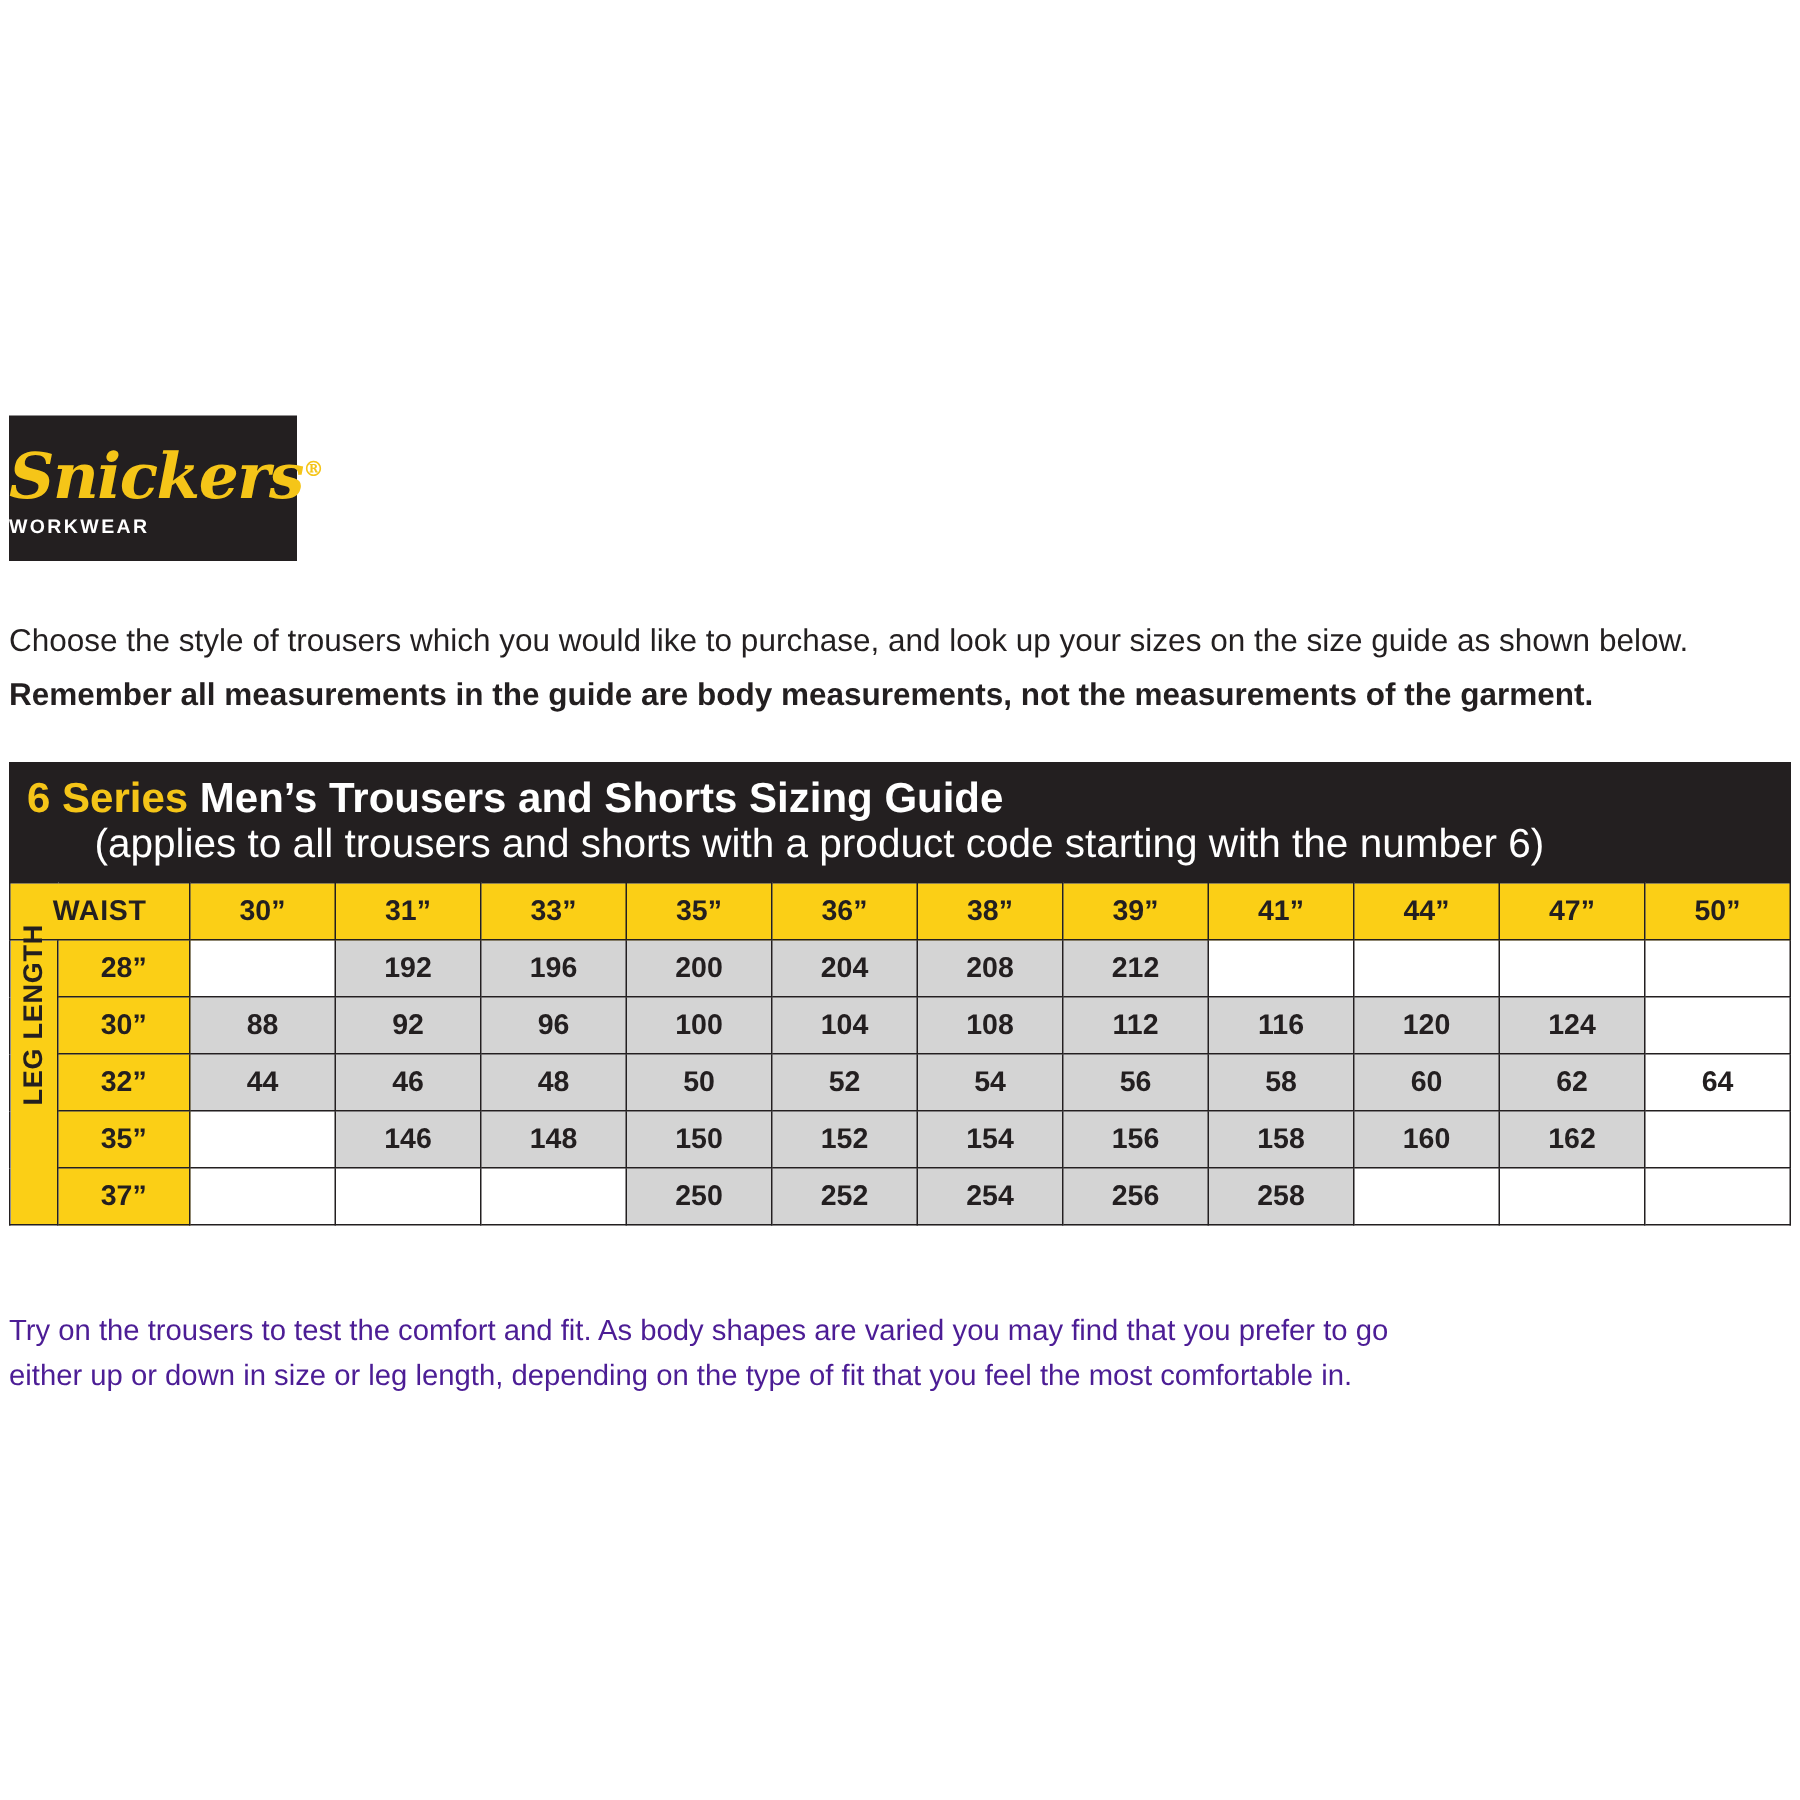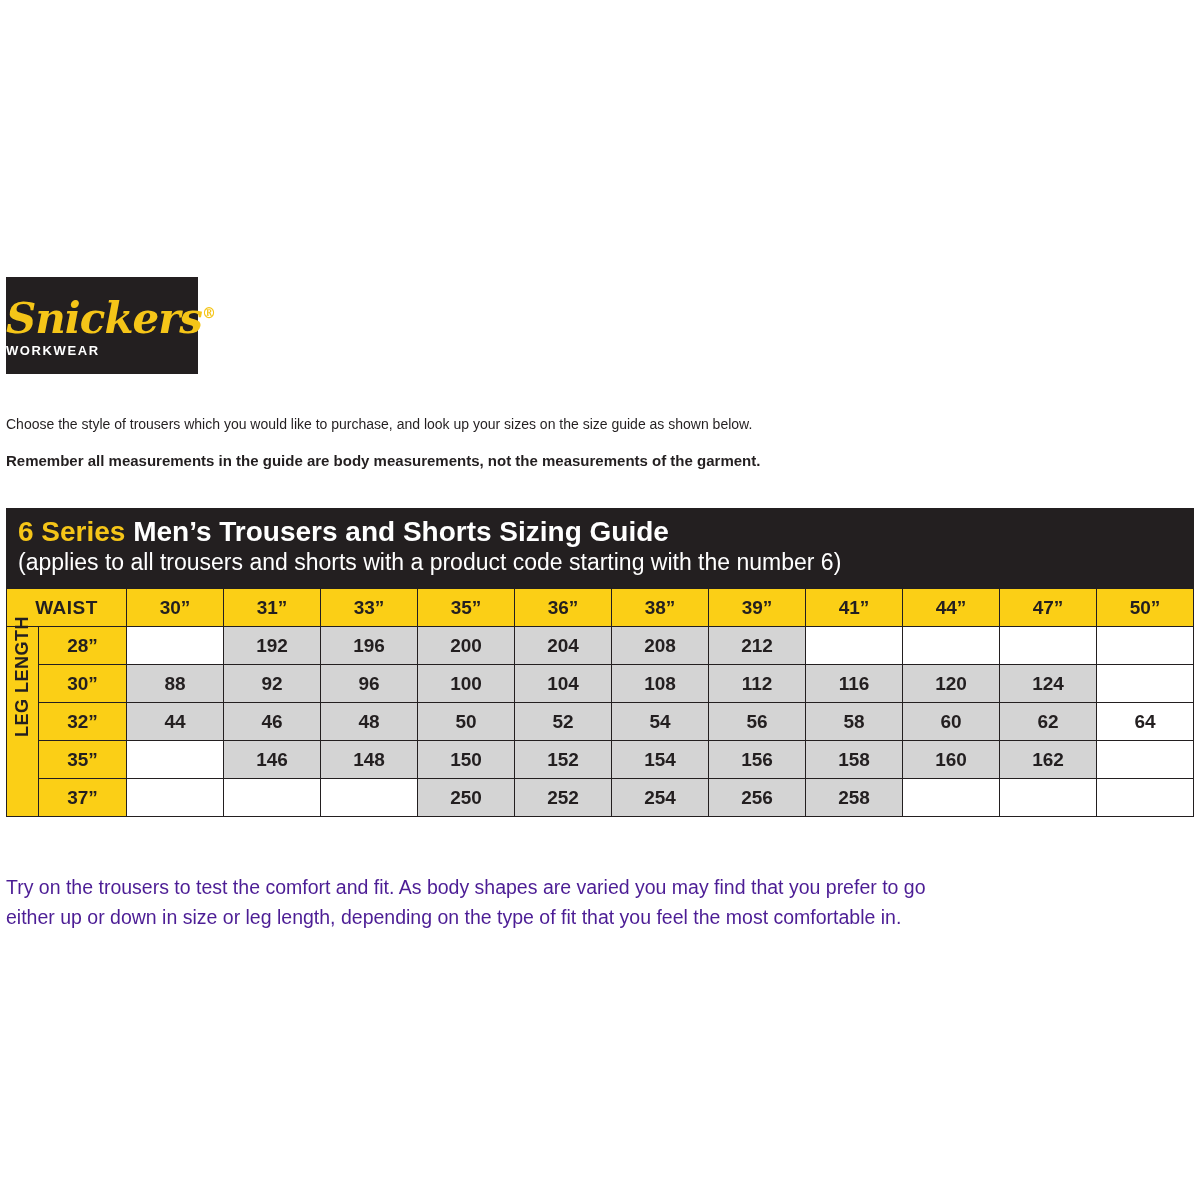--- a/index.html
+++ b/index.html
@@ -63,29 +63,29 @@
     font-weight: bold;
     font-size: 13px;
     letter-spacing: 1.6px;
   }
 
   
   .intro-line1 {
     position: absolute;
     left: 6px;
     top: 416px;
-    font-size: 14px;
+    font-size: 21px;
     color: #231f20;
     white-space: nowrap;
   }
   .intro-line2 {
     position: absolute;
     left: 6px;
     top: 452px;
-    font-size: 15px;
+    font-size: 21px;
     font-weight: bold;
     color: #231f20;
     white-space: nowrap;
   }
 
   
   .table-block {
     position: absolute;
     left: 6px;
     top: 508px;
@@ -101,23 +101,24 @@
   .title-main {
     font-size: 28px;
     font-weight: bold;
     line-height: 30px;
     white-space: nowrap;
   }
   .title-main .series {
     color: #f5c518;
   }
   .title-sub {
-    font-size: 23px;
+    font-size: 27px;
     line-height: 30px;
     white-space: nowrap;
+    margin-left: 45px;
   }
 
   table.size-table {
     border-collapse: collapse;
     table-layout: fixed;
     width: 1188px;
     padding-left: 47px;
   }
   table.size-table td, table.size-table th {
     border: 1px solid #231f20;

